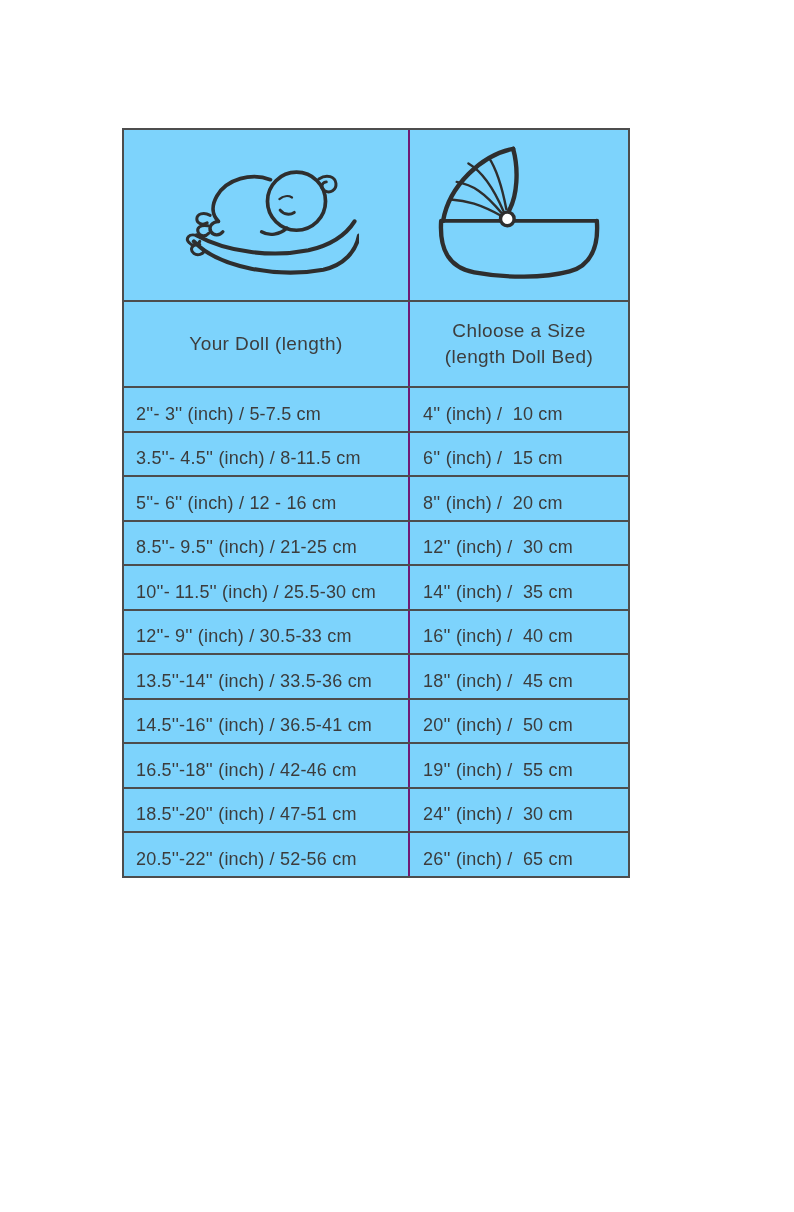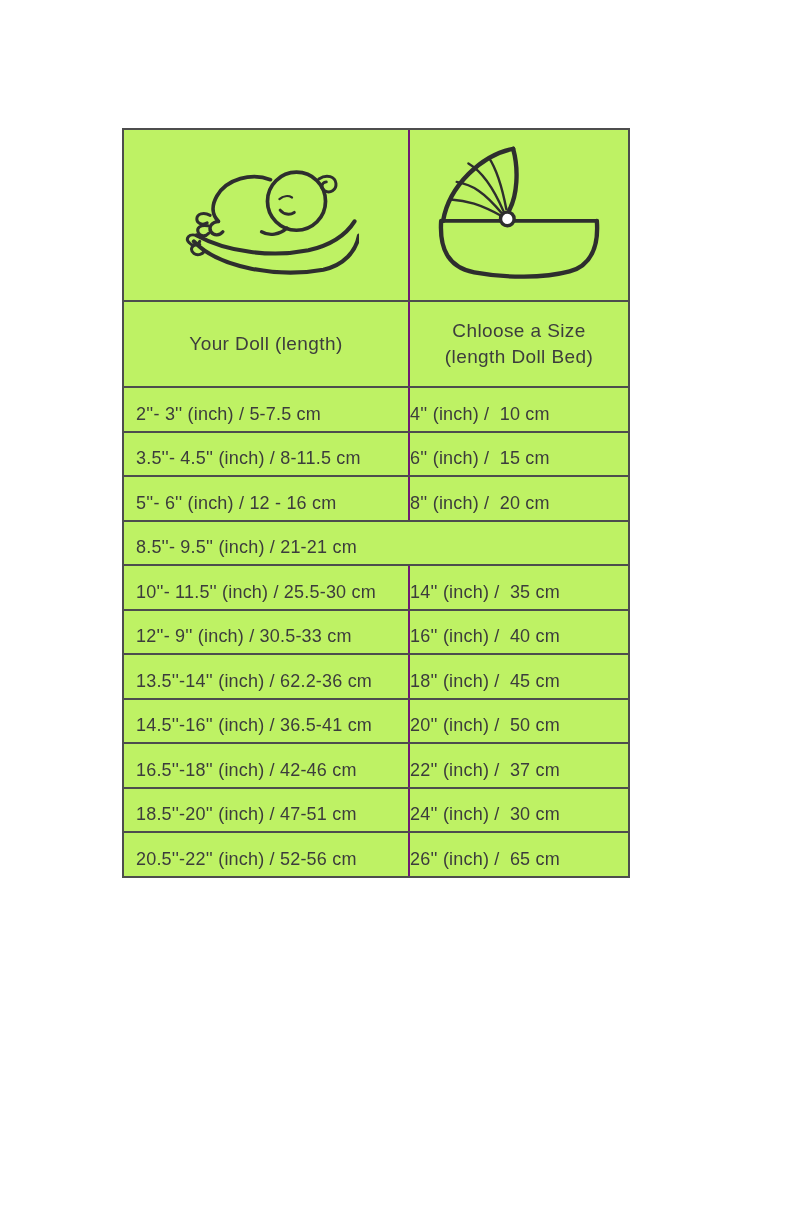--- a/index.html
+++ b/index.html
@@ -8,21 +8,21 @@
     background: #ffffff;
     font-family: "Liberation Sans", sans-serif;
   }
   .sheet { position: relative; width: 794px; height: 1212px; background: #ffffff; overflow: hidden; }
 
   .size-table {
     position: absolute;
     left: 122px; top: 128px;
     width: 508px;
     border: 2px solid #4d4d4d;
-    background: #bef264;
+    background: #7dd3fc;
     color: #3d3d3d;
   }
   .row {
     display: grid;
     grid-template-columns: 284px 1fr;
   }
   .row + .row, .rows-host .row { border-top: 2px solid #4d4d4d; }
   .rows-host .row:first-child { border-top: 2px solid #4d4d4d; }
   .cell { position: relative; }
   .cell + .cell { border-left: 2px solid #701a75; }
@@ -42,21 +42,21 @@
 
   .data-row { height: 44.5px; }
   .data-cell {
     display: flex; align-items: flex-end;
     font-size: 18px; letter-spacing: 0.2px;
     color: #3c3c3c;
     white-space: pre;
     padding-bottom: 6px;
   }
   .data-cell.left  { padding-left: 12px; }
-  .data-cell.right { }
+  .data-cell.right { padding-left: 13px; }
 
   .icon-stroke { fill: none; stroke: #2e2e2e; stroke-linecap: round; stroke-linejoin: round; }
 </style>
 </head>
 <body>
 
 <div class="sheet">
   <div class="size-table">
 
     <div class="row image-row">
@@ -133,46 +133,47 @@
         <div class="cell data-cell right">6'' (inch) /  15 cm</div>
       </div>
 
       <div class="row data-row">
         <div class="cell data-cell left">5''- 6'' (inch) / 12 - 16 cm</div>
         <div class="cell data-cell right">8'' (inch) /  20 cm</div>
       </div>
 
 
       <div class="row data-row">
-        <div class="cell data-cell left">8.5''- 9.5'' (inch) / 21-21 cm</div>
+        <div class="cell data-cell left">8.5''- 9.5'' (inch) / 21-25 cm</div>
+        <div class="cell data-cell right">12'' (inch) /  30 cm</div>
       </div>
 
       <div class="row data-row">
         <div class="cell data-cell left">10''- 11.5'' (inch) / 25.5-30 cm</div>
         <div class="cell data-cell right">14'' (inch) /  35 cm</div>
       </div>
 
       <div class="row data-row">
         <div class="cell data-cell left">12''- 9'' (inch) / 30.5-33 cm</div>
         <div class="cell data-cell right">16'' (inch) /  40 cm</div>
       </div>
 
       <div class="row data-row">
-        <div class="cell data-cell left">13.5''-14'' (inch) / 62.2-36 cm</div>
+        <div class="cell data-cell left">13.5''-14'' (inch) / 33.5-36 cm</div>
         <div class="cell data-cell right">18'' (inch) /  45 cm</div>
       </div>
 
       <div class="row data-row">
         <div class="cell data-cell left">14.5''-16'' (inch) / 36.5-41 cm</div>
         <div class="cell data-cell right">20'' (inch) /  50 cm</div>
       </div>
 
       <div class="row data-row">
         <div class="cell data-cell left">16.5''-18'' (inch) / 42-46 cm</div>
-        <div class="cell data-cell right">22'' (inch) /  37 cm</div>
+        <div class="cell data-cell right">19'' (inch) /  55 cm</div>
       </div>
 
       <div class="row data-row">
         <div class="cell data-cell left">18.5''-20'' (inch) / 47-51 cm</div>
         <div class="cell data-cell right">24'' (inch) /  30 cm</div>
       </div>
 
       <div class="row data-row">
         <div class="cell data-cell left">20.5''-22'' (inch) / 52-56 cm</div>
         <div class="cell data-cell right">26'' (inch) /  65 cm</div>

